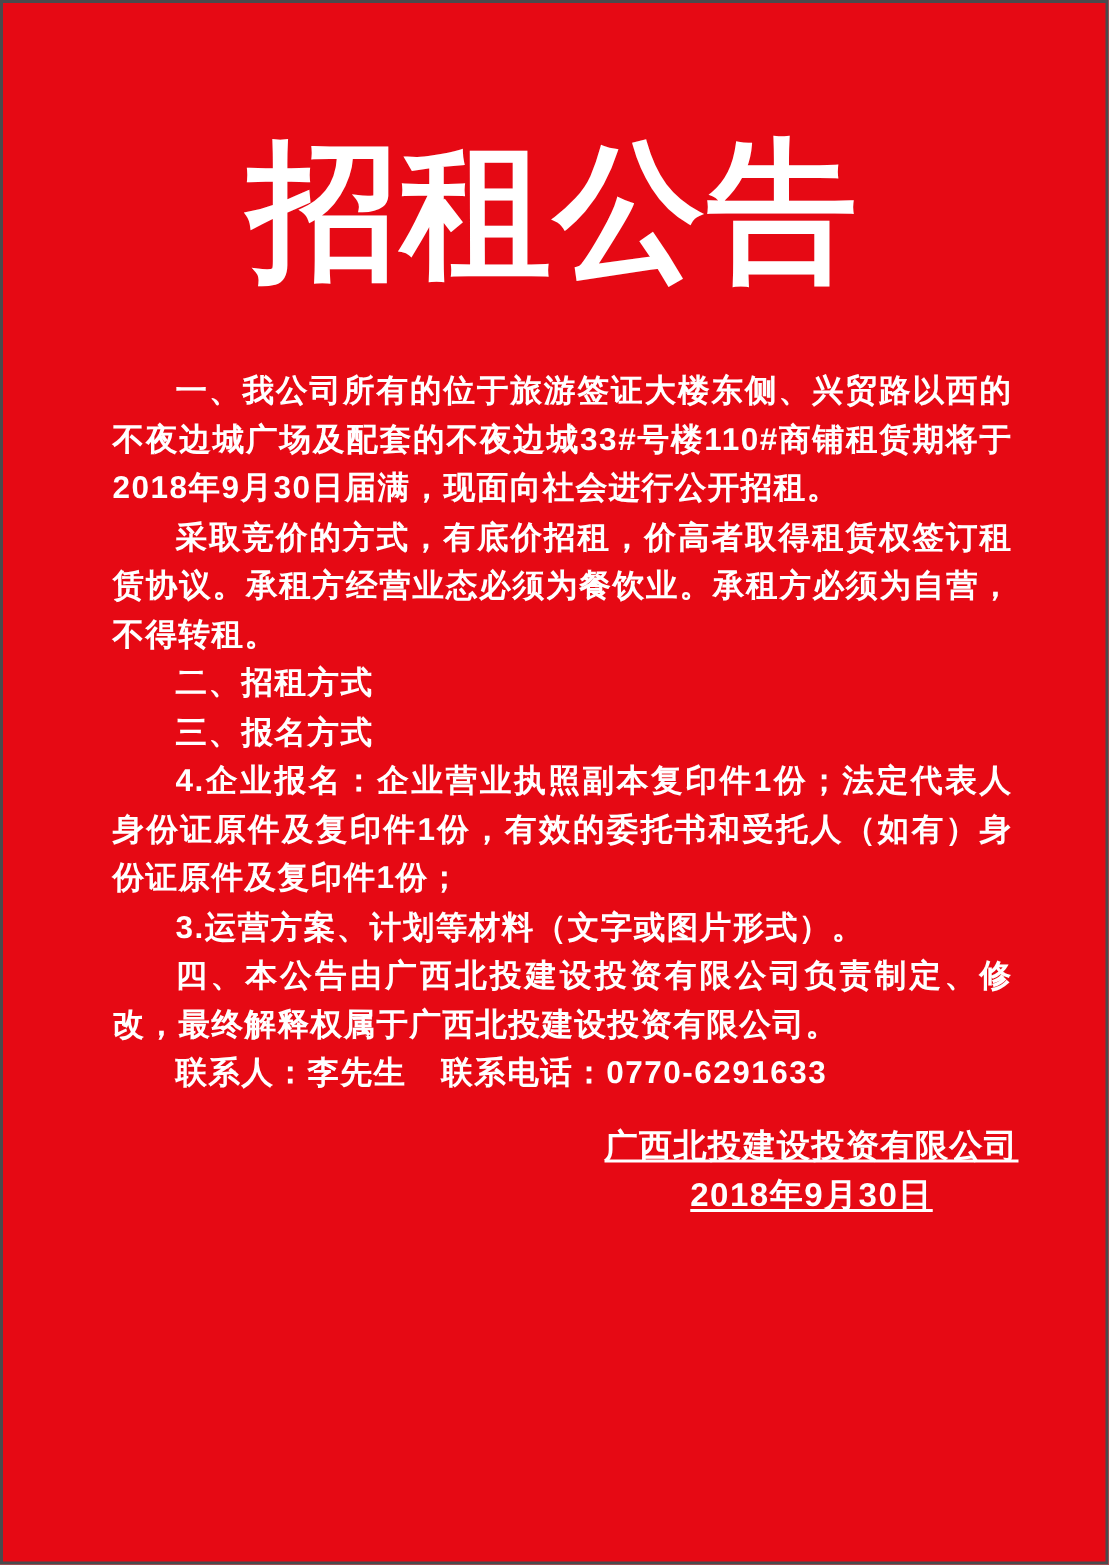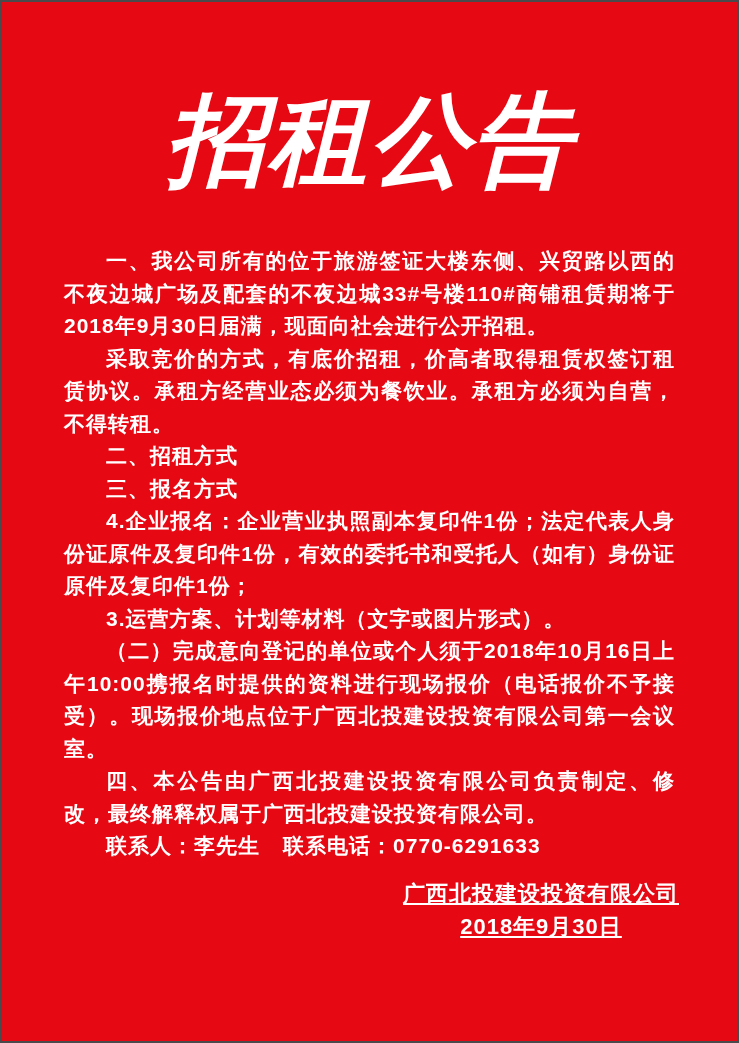--- a/index.html
+++ b/index.html
@@ -21,30 +21,30 @@
   }
   .title{
     margin:82px 0 0 0;
     text-align:center;
     font-family:"Liberation Serif","DejaVu Serif",serif;
     font-weight:bold;
     font-size:100px;
     line-height:1.15;
     letter-spacing:2px;
     white-space:nowrap;
-    font-style:italic;
   }
   .content{
     margin-top:46px;
     padding:0 62px;
     font-size:21px;
     font-weight:bold;
     line-height:32.5px;
     text-align:justify;
     letter-spacing:1px;
+    margin-left:11px;
   }
   .content p{
     margin:0;
     text-indent:2em;
   }
   .gap{
     display:inline-block;
     width:1.1em;
   }
   .signature{
@@ -66,21 +66,20 @@
   <h1 class="title">招租公告</h1>
 
   <div class="content">
     <div id="paragraphs-container">
         <p>一、我公司所有的位于旅游签证大楼东侧、兴贸路以西的不夜边城广场及配套的不夜边城33#号楼110#商铺租赁期将于2018年9月30日届满，现面向社会进行公开招租。</p>
         <p>采取竞价的方式，有底价招租，价高者取得租赁权签订租赁协议。承租方经营业态必须为餐饮业。承租方必须为自营，不得转租。</p>
         <p>二、招租方式</p>
         <p>三、报名方式</p>
         <p>4.企业报名：企业营业执照副本复印件1份；法定代表人身份证原件及复印件1份，有效的委托书和受托人（如有）身份证原件及复印件1份；</p>
         <p>3.运营方案、计划等材料（文字或图片形式）。</p>
-        <p>（二）完成意向登记的单位或个人须于2018年10月16日上午10:00携报名时提供的资料进行现场报价（电话报价不予接受）。现场报价地点位于广西北投建设投资有限公司第一会议室。</p>
         <p>四、本公告由广西北投建设投资有限公司负责制定、修改，最终解释权属于广西北投建设投资有限公司。</p>
       </div>
     <p>
       <span>联系人：</span><span>李先生</span><span class="gap"></span><span>联系电话：</span><span>0770-6291633</span>
     </p>
   </div>
 
   <div class="signature">
     <div>广西北投建设投资有限公司</div>
     <div>2018年9月30日</div>

